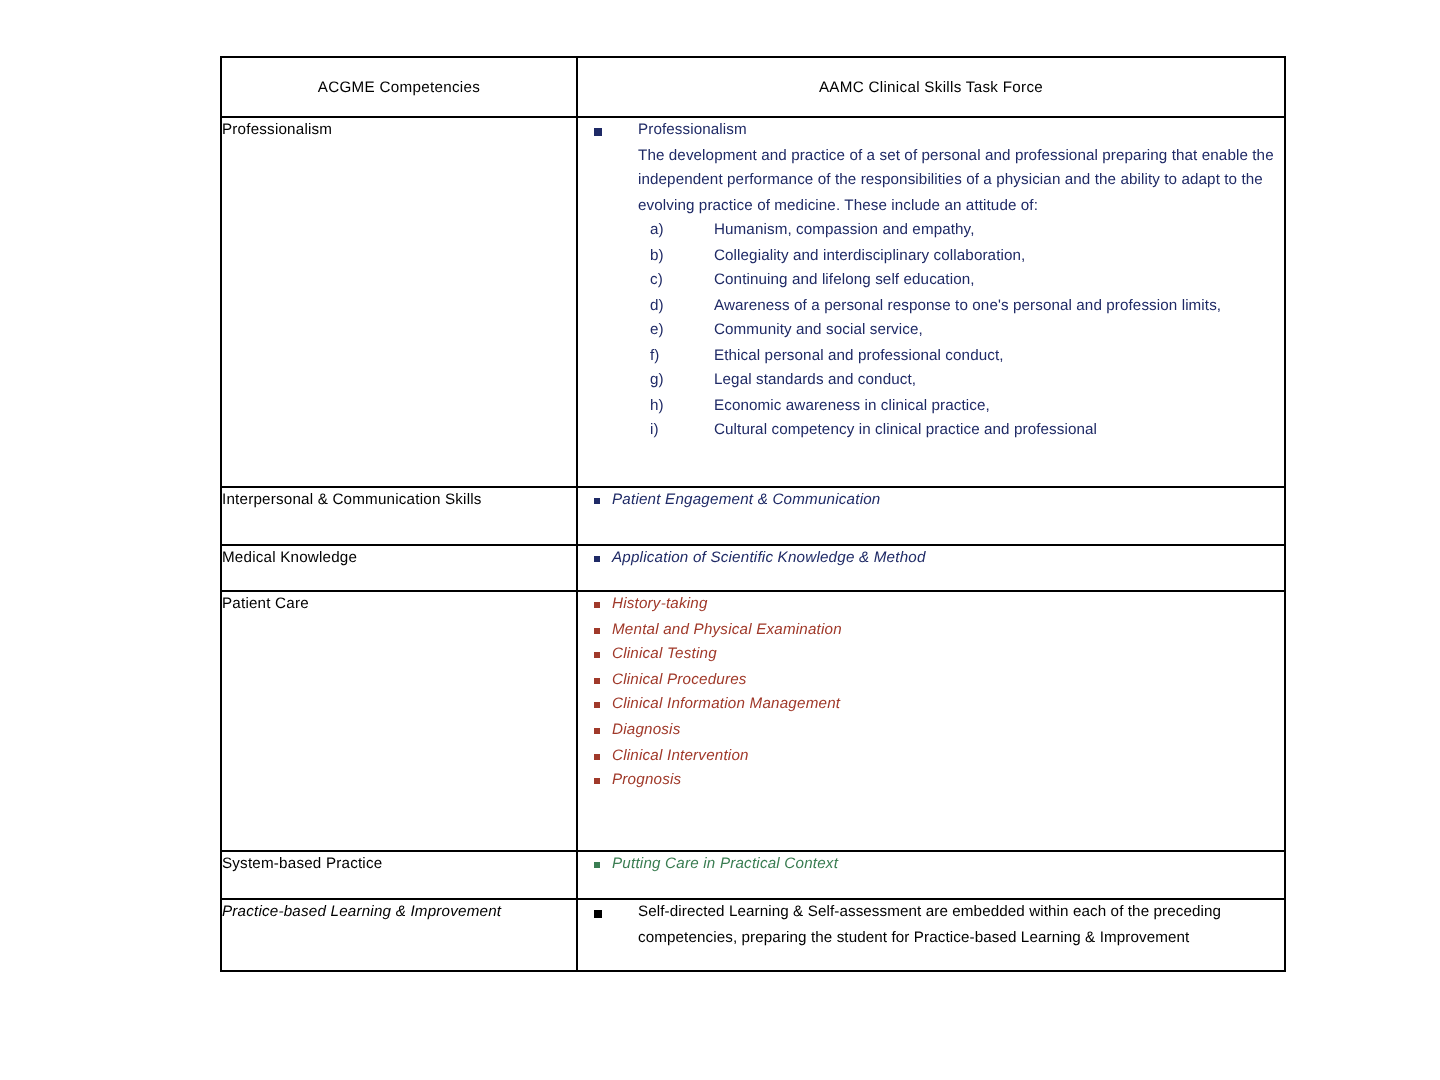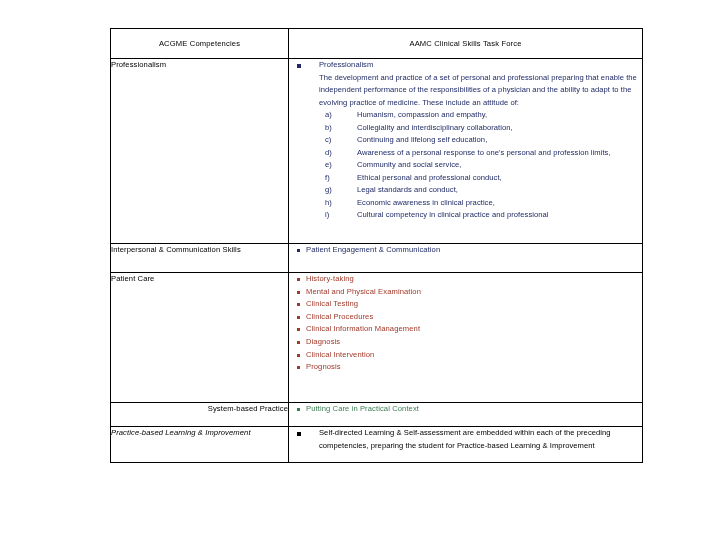--- a/index.html
+++ b/index.html
@@ -71,20 +71,21 @@
     list-style: none;
     margin: 0;
     padding: 0 0 0 8px;
   }
   ul.tight > li {
     position: relative;
     padding-left: 9px;
     font-size: 7.6px;
     line-height: 12.6px;
     letter-spacing: 0.1px;
+    font-style: italic;
   }
   ul.tight > li::before {
     content: "";
     position: absolute;
     left: 0;
     top: 5px;
     width: 3px;
     height: 3px;
     background: currentColor;
   }
@@ -217,20 +218,32 @@
         </td>
         <td class="rt-cell">
           <ul class="tight navy">
             <li>
               <span>Patient Engagement &amp; Communication</span>
             </li>
           </ul>
         </td>
       </tr>
 
+      <tr>
+        <td class="lbl-cell" style="height:22px;">
+          <span class="lbl-text">Medical Knowledge</span>
+        </td>
+        <td class="rt-cell">
+          <ul class="tight navy">
+            <li>
+              <span>Application of Scientific Knowledge &amp; Method</span>
+            </li>
+          </ul>
+        </td>
+      </tr>
 
       <tr>
         <td class="lbl-cell" style="height:129px;margin-left:40px;">
           <span class="lbl-text">Patient Care</span>
         </td>
         <td class="rt-cell">
           <ul class="tight red">
             <li>
               <span>History-taking</span>
             </li>
@@ -253,21 +266,21 @@
               <span>Clinical Intervention</span>
             </li>
             <li>
               <span>Prognosis</span>
             </li>
           </ul>
         </td>
       </tr>
 
       <tr>
-        <td class="lbl-cell" style="height:23px;text-align:right;">
+        <td class="lbl-cell" style="height:23px;">
           <span class="lbl-text">System-based Practice</span>
         </td>
         <td class="rt-cell">
           <ul class="tight green">
             <li>
               <span>Putting Care in Practical Context</span>
             </li>
           </ul>
         </td>
       </tr>

